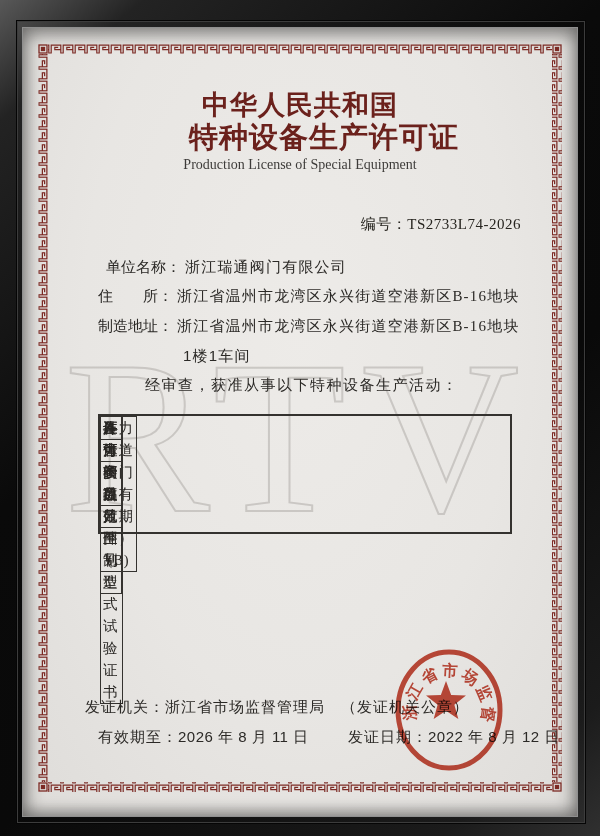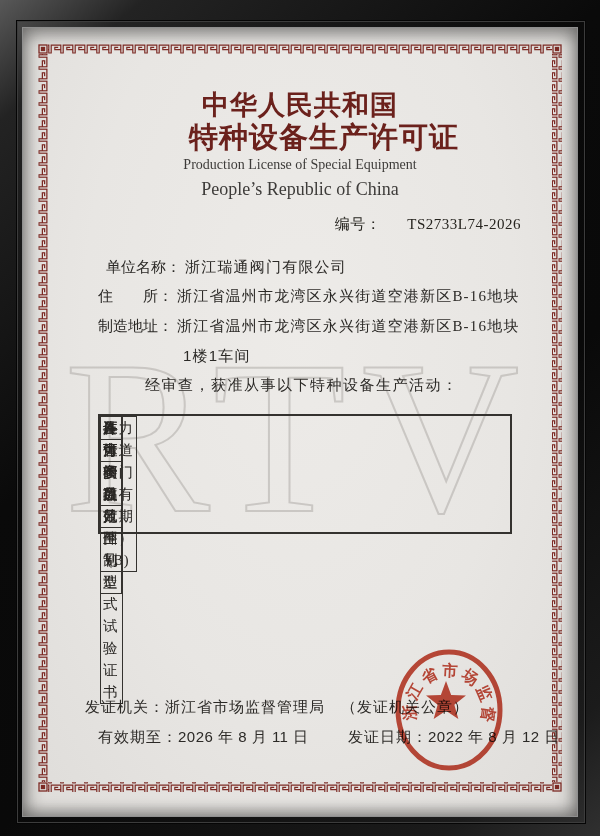--- a/index.html
+++ b/index.html
@@ -39,21 +39,21 @@
   .title-en{
     left:0;right:0;text-align:center;color:#3d3b39;
     font-family:"Liberation Serif","DejaVu Serif",serif;
   }
   .title-en-1{top:126px;font-size:14px;line-height:22px;}
   .title-en-2{top:150px;font-size:18px;line-height:22px;}
   .serial{
     top:187px;right:56px;font-size:15px;color:#26241f;
     font-family:"Liberation Serif","DejaVu Serif",serif;letter-spacing:.5px;
   }
-  .serial .sn{font-family:"Liberation Serif","DejaVu Serif",serif;margin-left:26px;}
+  .serial .sn{font-family:"Liberation Serif","DejaVu Serif",serif;}
   .field{
     left:75px;display:flex;font-size:15px;line-height:20px;color:#2b2926;
     font-family:"Liberation Serif","DejaVu Serif",serif;
   }
   .field .lbl{width:79px;flex:none;letter-spacing:0;position:static;}
   .field .val{letter-spacing:1.2px;position:static;white-space:nowrap;}
   .f1{top:229px;margin-left:8px;} .f2{top:258px;} .f3{top:288px;}
   .f4{top:318px;left:160px;font-size:15px;line-height:20px;color:#2b2926;
       font-family:Liberation Sans, sans-serif;letter-spacing:1.2px;}
   .note{top:347px;left:122px;font-size:15px;line-height:20px;color:#2b2926;
@@ -120,21 +120,20 @@
       <rect x="3.5" y="3.5" width="3" height="3" fill="#7c2a24"></rect>
       <rect x="517.5" y="3.5" width="3" height="3" fill="#7c2a24"></rect>
       <rect x="3.5" y="741.5" width="3" height="3" fill="#7c2a24"></rect>
       <rect x="517.5" y="741.5" width="3" height="3" fill="#7c2a24"></rect>
     </g>
   </svg>
 
   <div class="title-cn title-cn-1">中华人民共和国</div>
   <div class="title-cn title-cn-2">特种设备生产许可证</div>
   <div class="title-en title-en-1">Production License of Special Equipment</div>
-  <div class="title-en title-en-2">People’s Republic of China</div>
 
   <div class="serial">
     <span style="position:static;">编号：</span><span class="sn" style="position:static;">TS2733L74-2026</span>
   </div>
 
   <div class="field f1">
     <span class="lbl">单位名称：</span>
     <span class="val">浙江瑞通阀门有限公司</span>
   </div>
   <div class="field f2">

